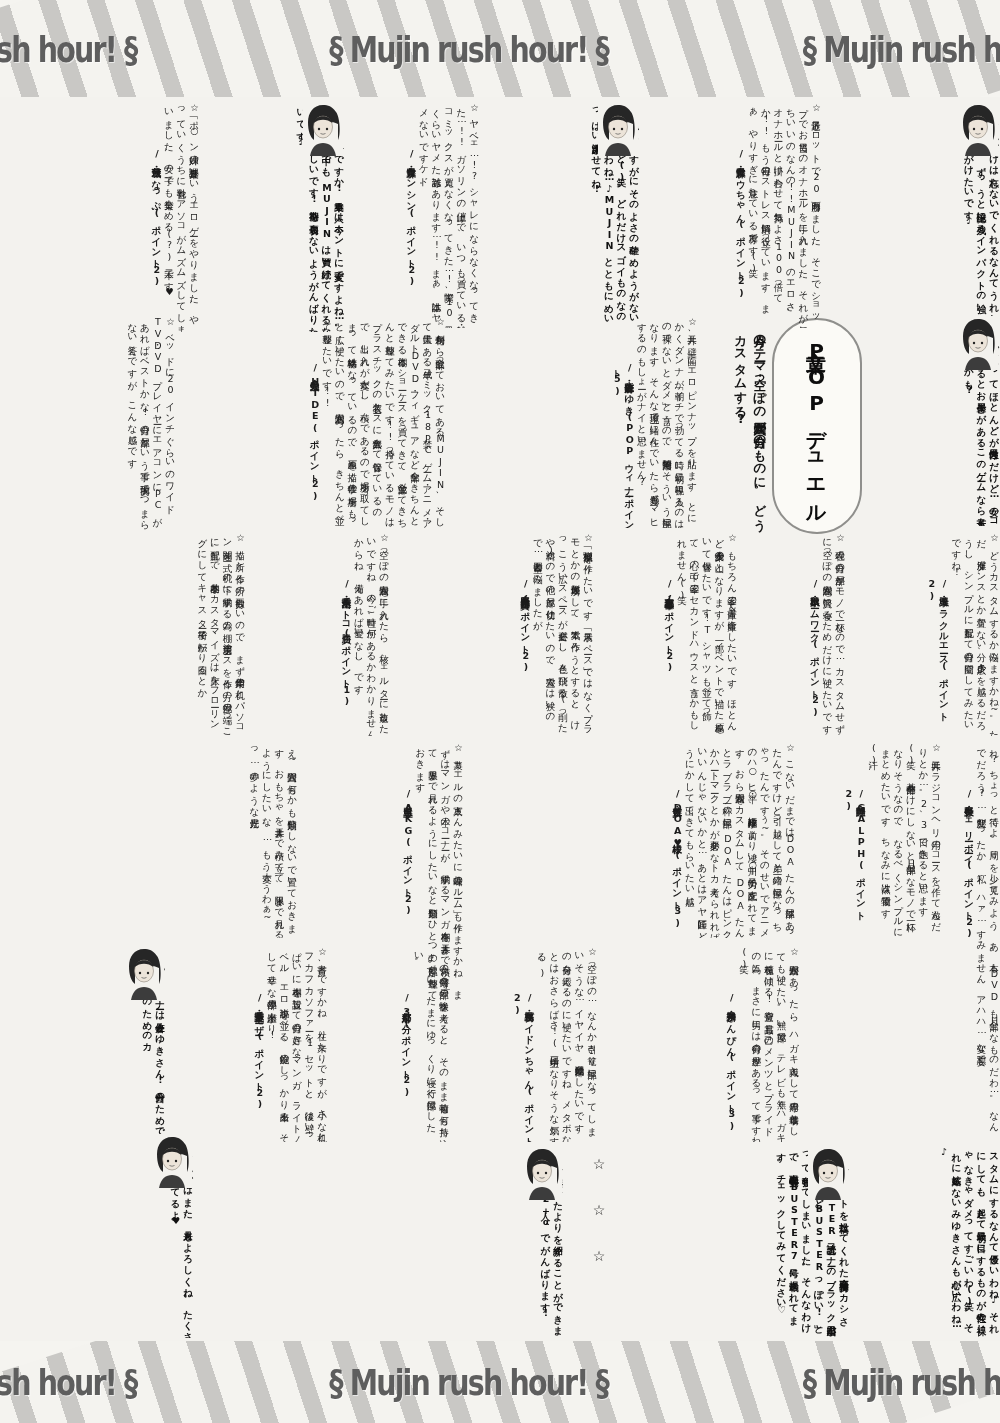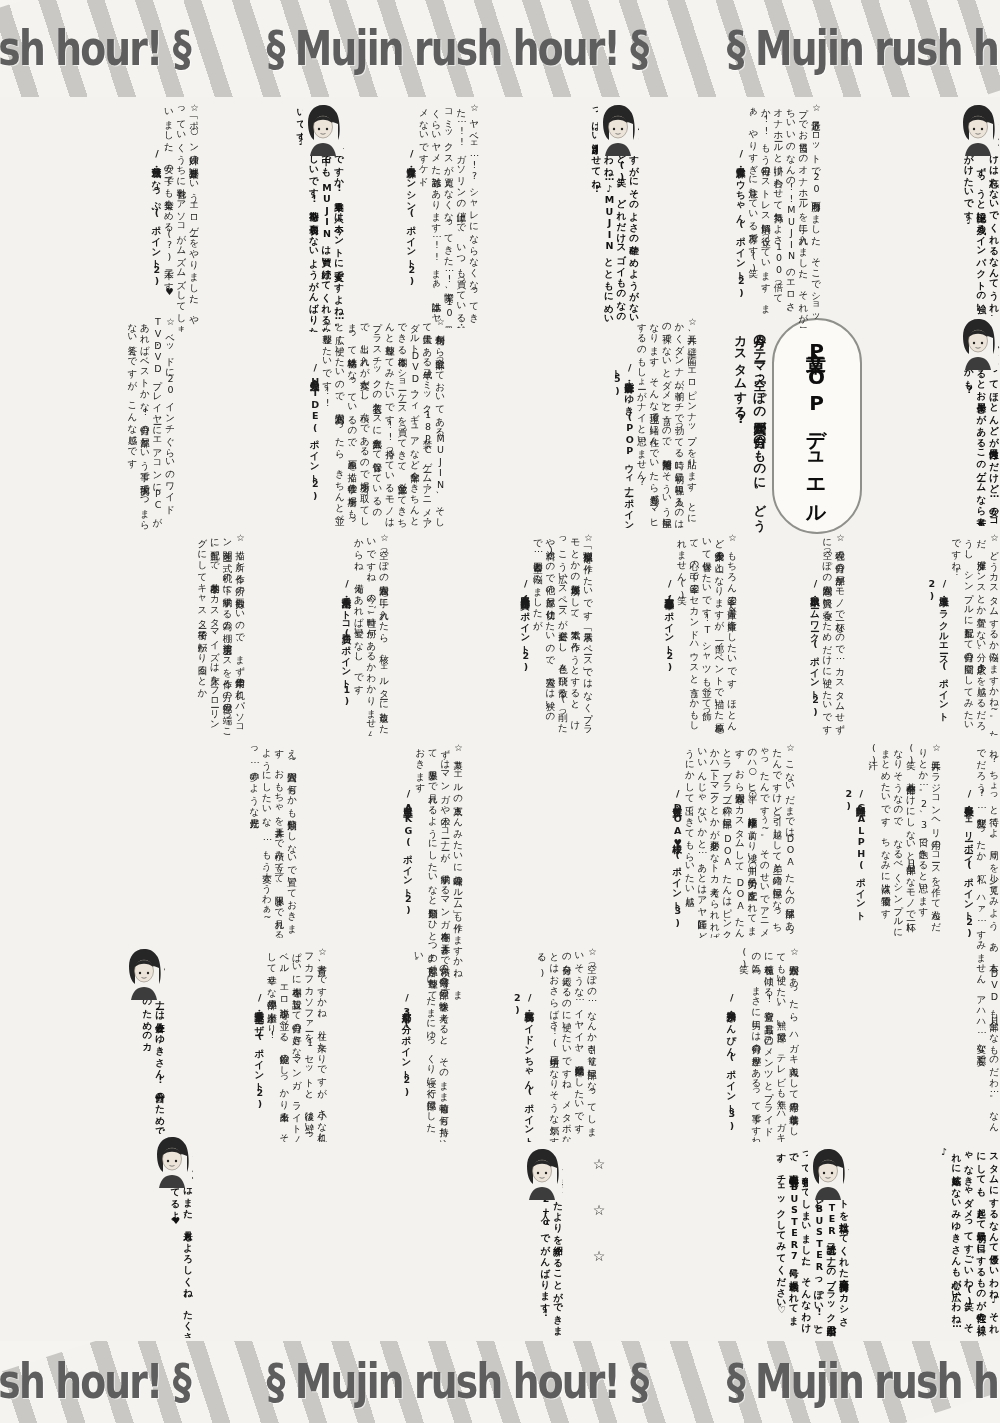--- a/index.html
+++ b/index.html
@@ -8,21 +8,21 @@
   #page{position:absolute;inset:0;background:#f3f2ee;overflow:hidden;}
 
   
   .band{position:absolute;left:0;right:0;overflow:hidden;background:#f5f4f0;}
   .band-top{top:0;height:97px;}
   .band-bottom{top:1341px;height:82px;}
   .stripes{position:absolute;left:-20%;top:-150%;width:140%;height:400%;
            background:repeating-linear-gradient(90deg,#c9c8c5 0 17px,#f4f3ef 17px 46px);
            transform:rotate(-18deg);}
   .bandtext{position:relative;display:flex;justify-content:space-between;align-items:center;
-            height:100%;font-weight:bold;font-size:41px;color:#5e5e5e;letter-spacing:-2px;
+            height:100%;font-weight:bold;font-size:31px;color:#5e5e5e;letter-spacing:-2px;
             white-space:nowrap;text-shadow:1px 1px 0 rgba(255,255,255,.6);}
   .bandtext span{transform:scaleY(1.15) scaleX(.92);}
   .bandtext .bt-left{margin-left:-10px;}
   .bandtext .bt-right{margin-right:-10px;}
 
   
   .block{position:absolute;writing-mode:vertical-rl;text-orientation:upright;
          font-size:9.5px;line-height:1.32;color:#1b1b1b;overflow:hidden;
          letter-spacing:.5px;}
   .block .txt{display:inline;}

